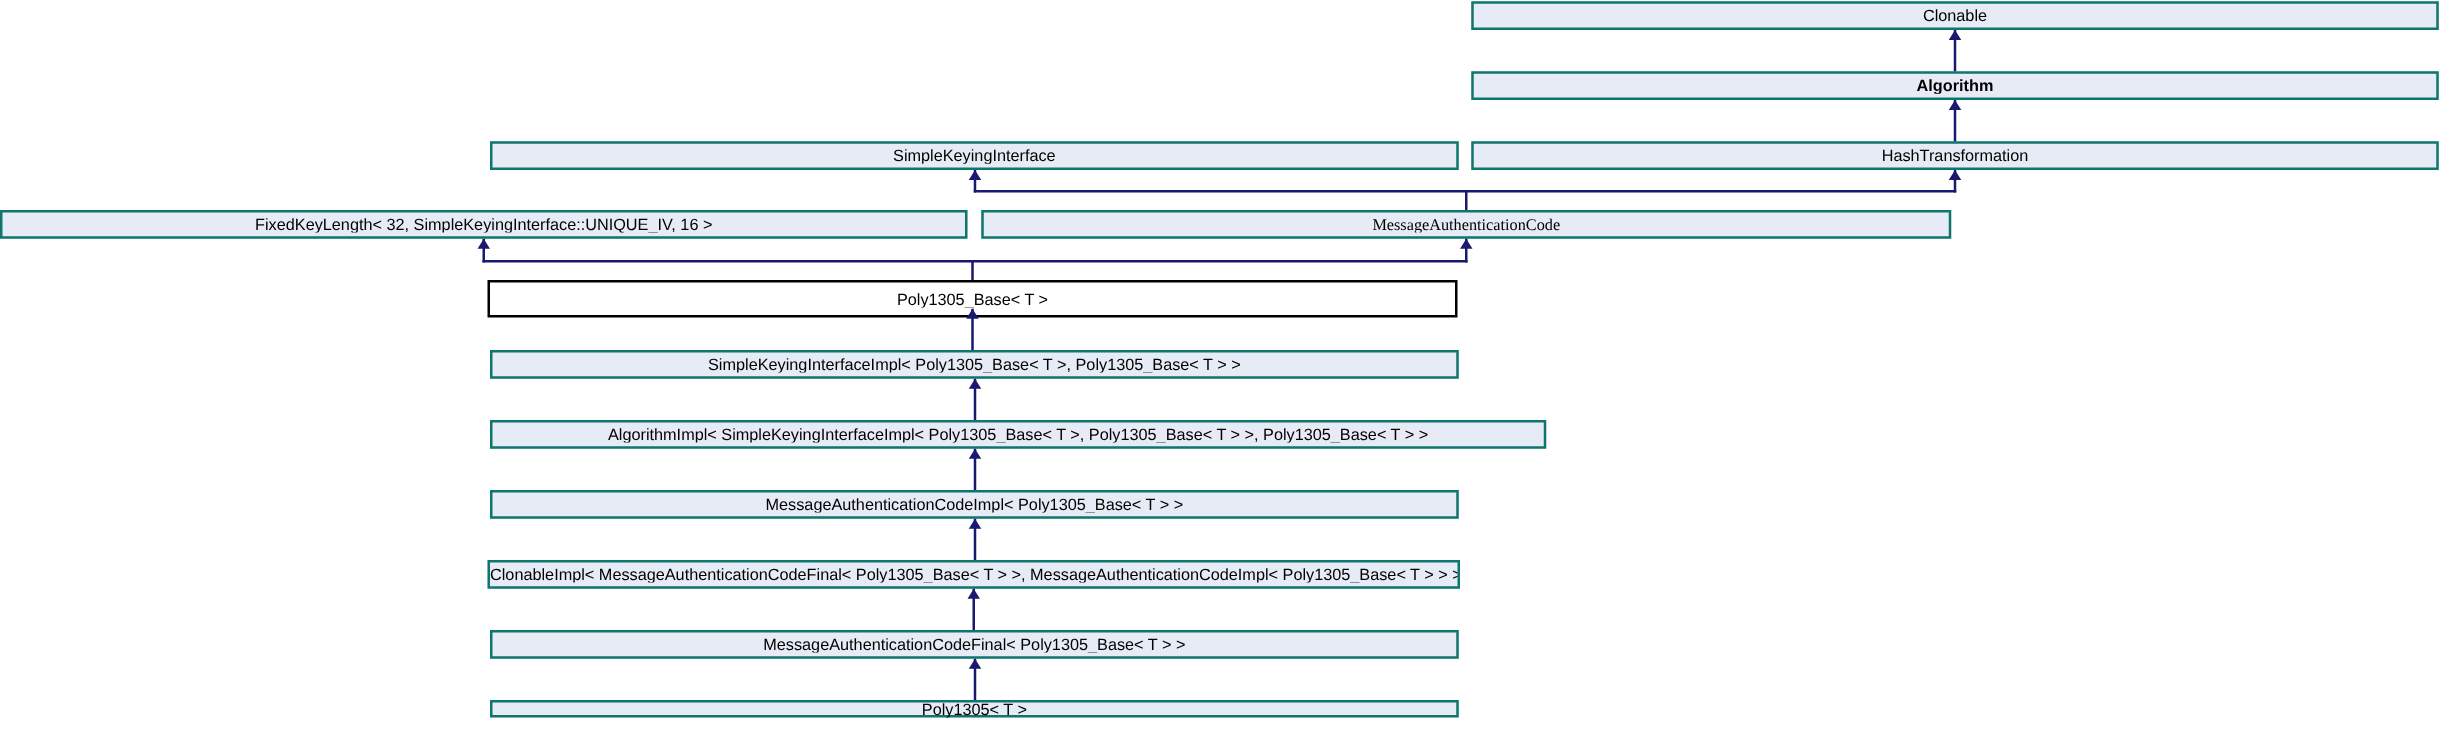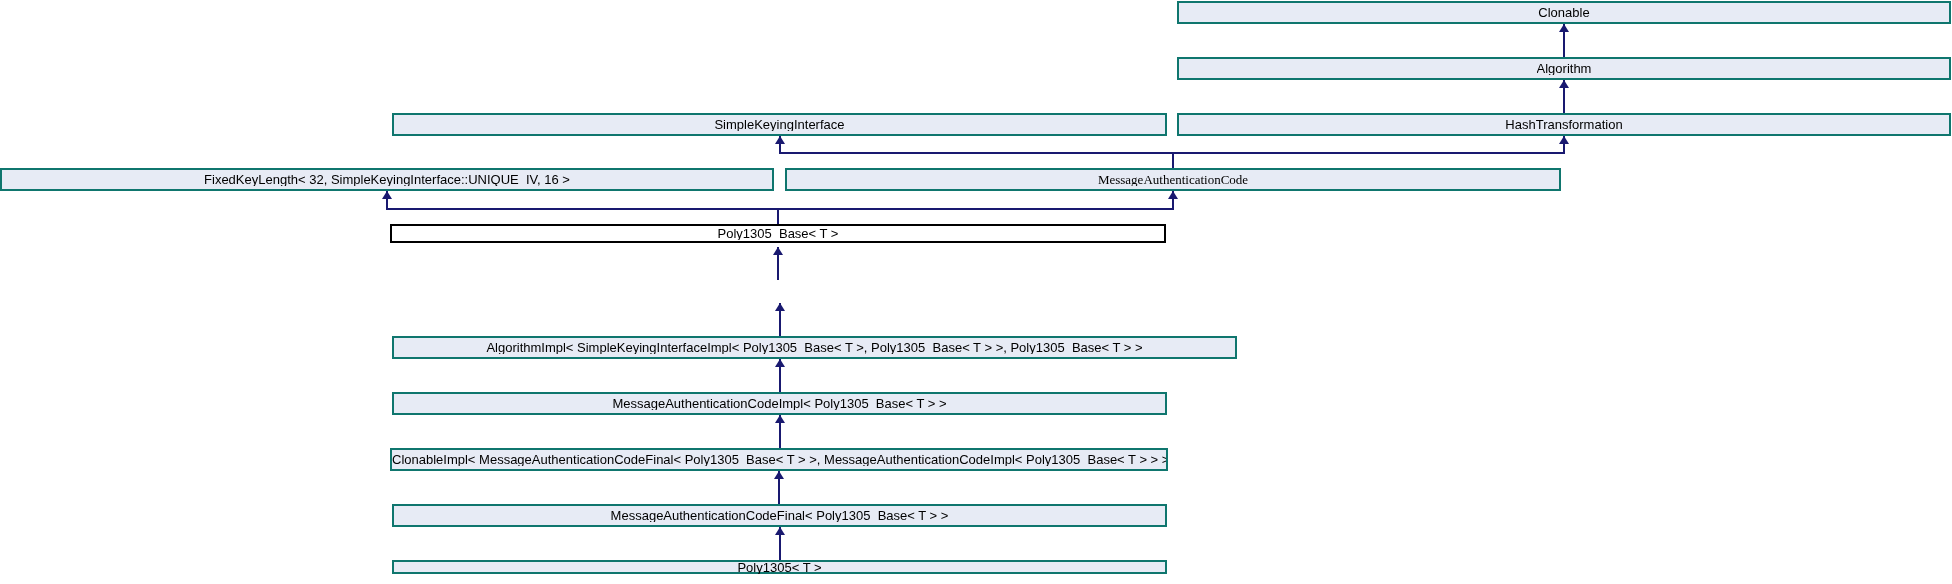--- a/index.html
+++ b/index.html
@@ -50,37 +50,40 @@
     border-bottom: 8px solid #191970;
   }
 </style>
 </head>
 <body>
 
 <div id="diagram">
     <div class="node" style="left: 1177px; top: 1px; width: 774px; height: 23px;">
     <span class="lbl">Clonable</span>
   </div>
-    <div class="node" style="left: 1177px; top: 57px; width: 774px; height: 23px;">
+    <div class="node" style="left: 1177px; top: 57px; width: 774px; height: 23px; font-weight: bold;">
     <span class="lbl">Algorithm</span>
   </div>
     <div class="node" style="left: 392px; top: 113px; width: 775px; height: 23px;">
     <span class="lbl">SimpleKeyingInterface</span>
   </div>
     <div class="node" style="left: 1177px; top: 113px; width: 774px; height: 23px;">
     <span class="lbl">HashTransformation</span>
   </div>
     <div class="node" style="left: 0px; top: 168px; width: 774px; height: 23px;">
     <span class="lbl">FixedKeyLength&lt; 32, SimpleKeyingInterface::UNIQUE_IV, 16 &gt;</span>
   </div>
     <div class="node" style="left: 785px; top: 168px; width: 776px; height: 23px; font-family: Liberation Serif, serif;">
     <span class="lbl">MessageAuthenticationCode</span>
   </div>
-    <div class="node current" style="left: 390px; top: 224px; width: 776px; height: 19px;">
+    <div class="node current" style="left: 390px; top: 224px; width: 776px; height: 30px;">
     <span class="lbl">Poly1305_Base&lt; T &gt;</span>
+  </div>
+    <div class="node" style="left: 392px; top: 280px; width: 775px; height: 23px;">
+    <span class="lbl">SimpleKeyingInterfaceImpl&lt; Poly1305_Base&lt; T &gt;, Poly1305_Base&lt; T &gt; &gt;</span>
   </div>
     <div class="node" style="left: 392px; top: 336px; width: 845px; height: 23px;">
     <span class="lbl">AlgorithmImpl&lt; SimpleKeyingInterfaceImpl&lt; Poly1305_Base&lt; T &gt;, Poly1305_Base&lt; T &gt; &gt;, Poly1305_Base&lt; T &gt; &gt;</span>
   </div>
     <div class="node" style="left: 392px; top: 392px; width: 775px; height: 23px;">
     <span class="lbl">MessageAuthenticationCodeImpl&lt; Poly1305_Base&lt; T &gt; &gt;</span>
   </div>
     <div class="node" style="left: 390px; top: 448px; width: 778px; height: 23px;">
     <span class="lbl">ClonableImpl&lt; MessageAuthenticationCodeFinal&lt; Poly1305_Base&lt; T &gt; &gt;, MessageAuthenticationCodeImpl&lt; Poly1305_Base&lt; T &gt; &gt; &gt;</span>
   </div>

